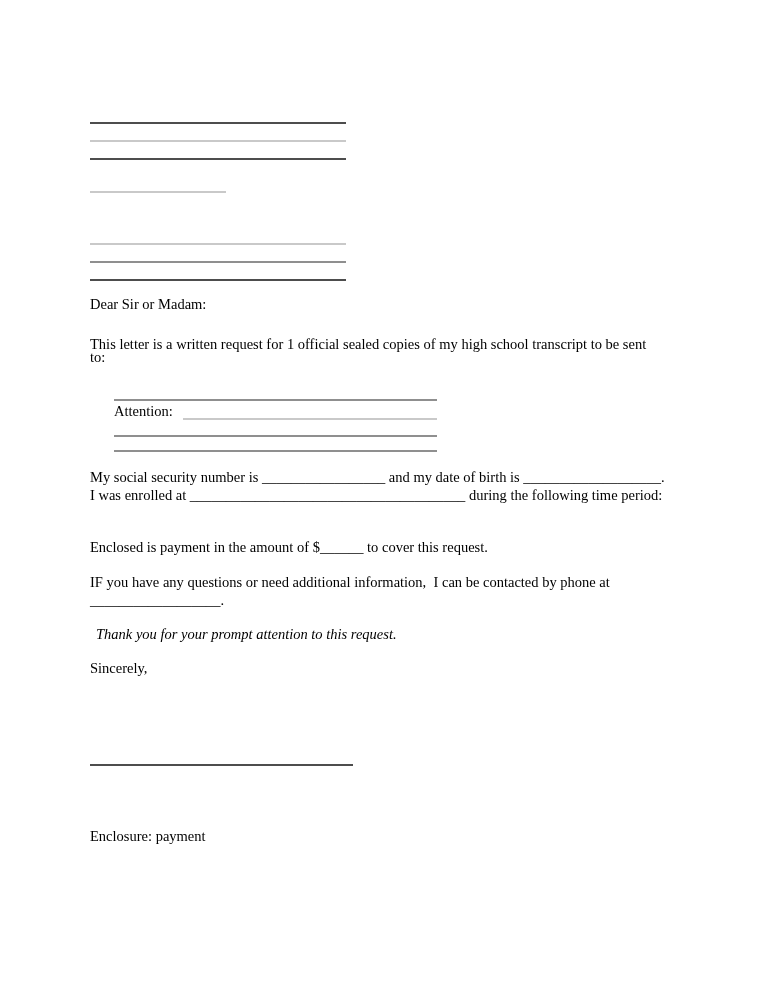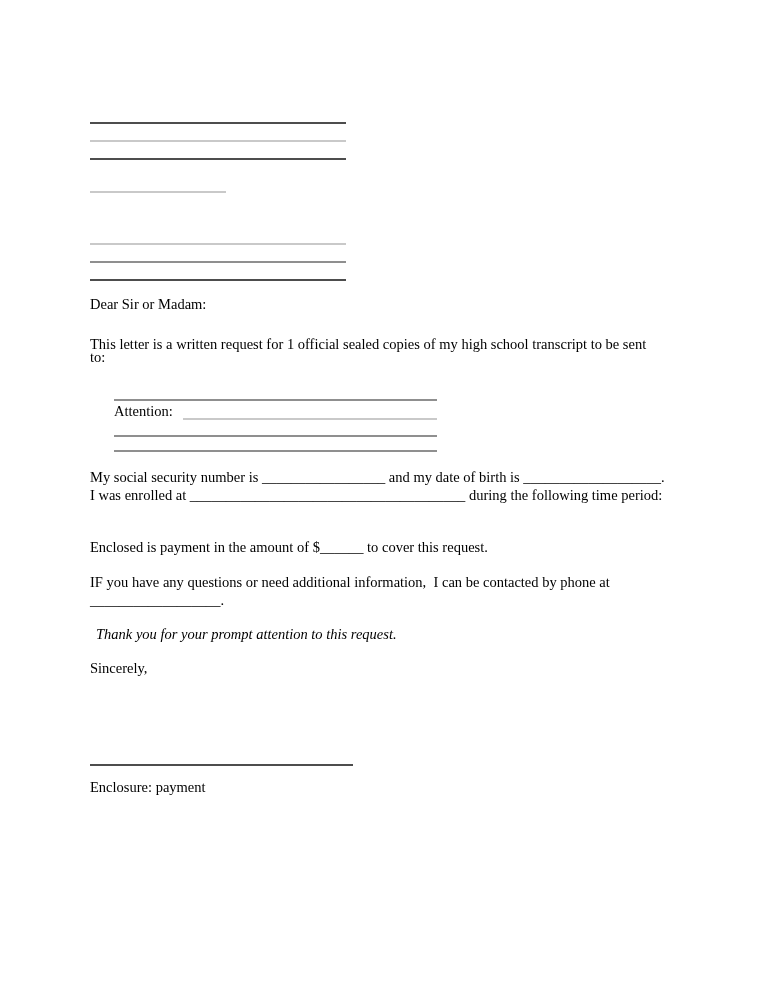--- a/index.html
+++ b/index.html
@@ -53,21 +53,21 @@
   .t-req-2        { left: 90px;  top: 348px; }
   .t-attention    { left: 114px; top: 402px; }
   .t-details-1    { left: 90px;  top: 468px; }
   .t-details-2    { left: 90px;  top: 486px; }
   .t-details-3    { left: 90px;  top: 504px; }
   .t-payment      { left: 90px;  top: 538px; }
   .t-contact-1    { left: 90px;  top: 573px; }
   .t-contact-2    { left: 90px;  top: 591px; }
   .t-closing      { left: 96px;  top: 625px; font-style: italic; }
   .t-signoff      { left: 90px;  top: 659px; }
-  .t-enclosure    { left: 90px;  top: 778px; }
+  .t-enclosure    { left: 90px;  top: 827px; }
 </style>
 </head>
 <body>
 
 <div class="page">
 
   <div class="rule rule-dark r1"></div>
   <div class="rule rule-light r2"></div>
   <div class="rule rule-dark r3"></div>
 

